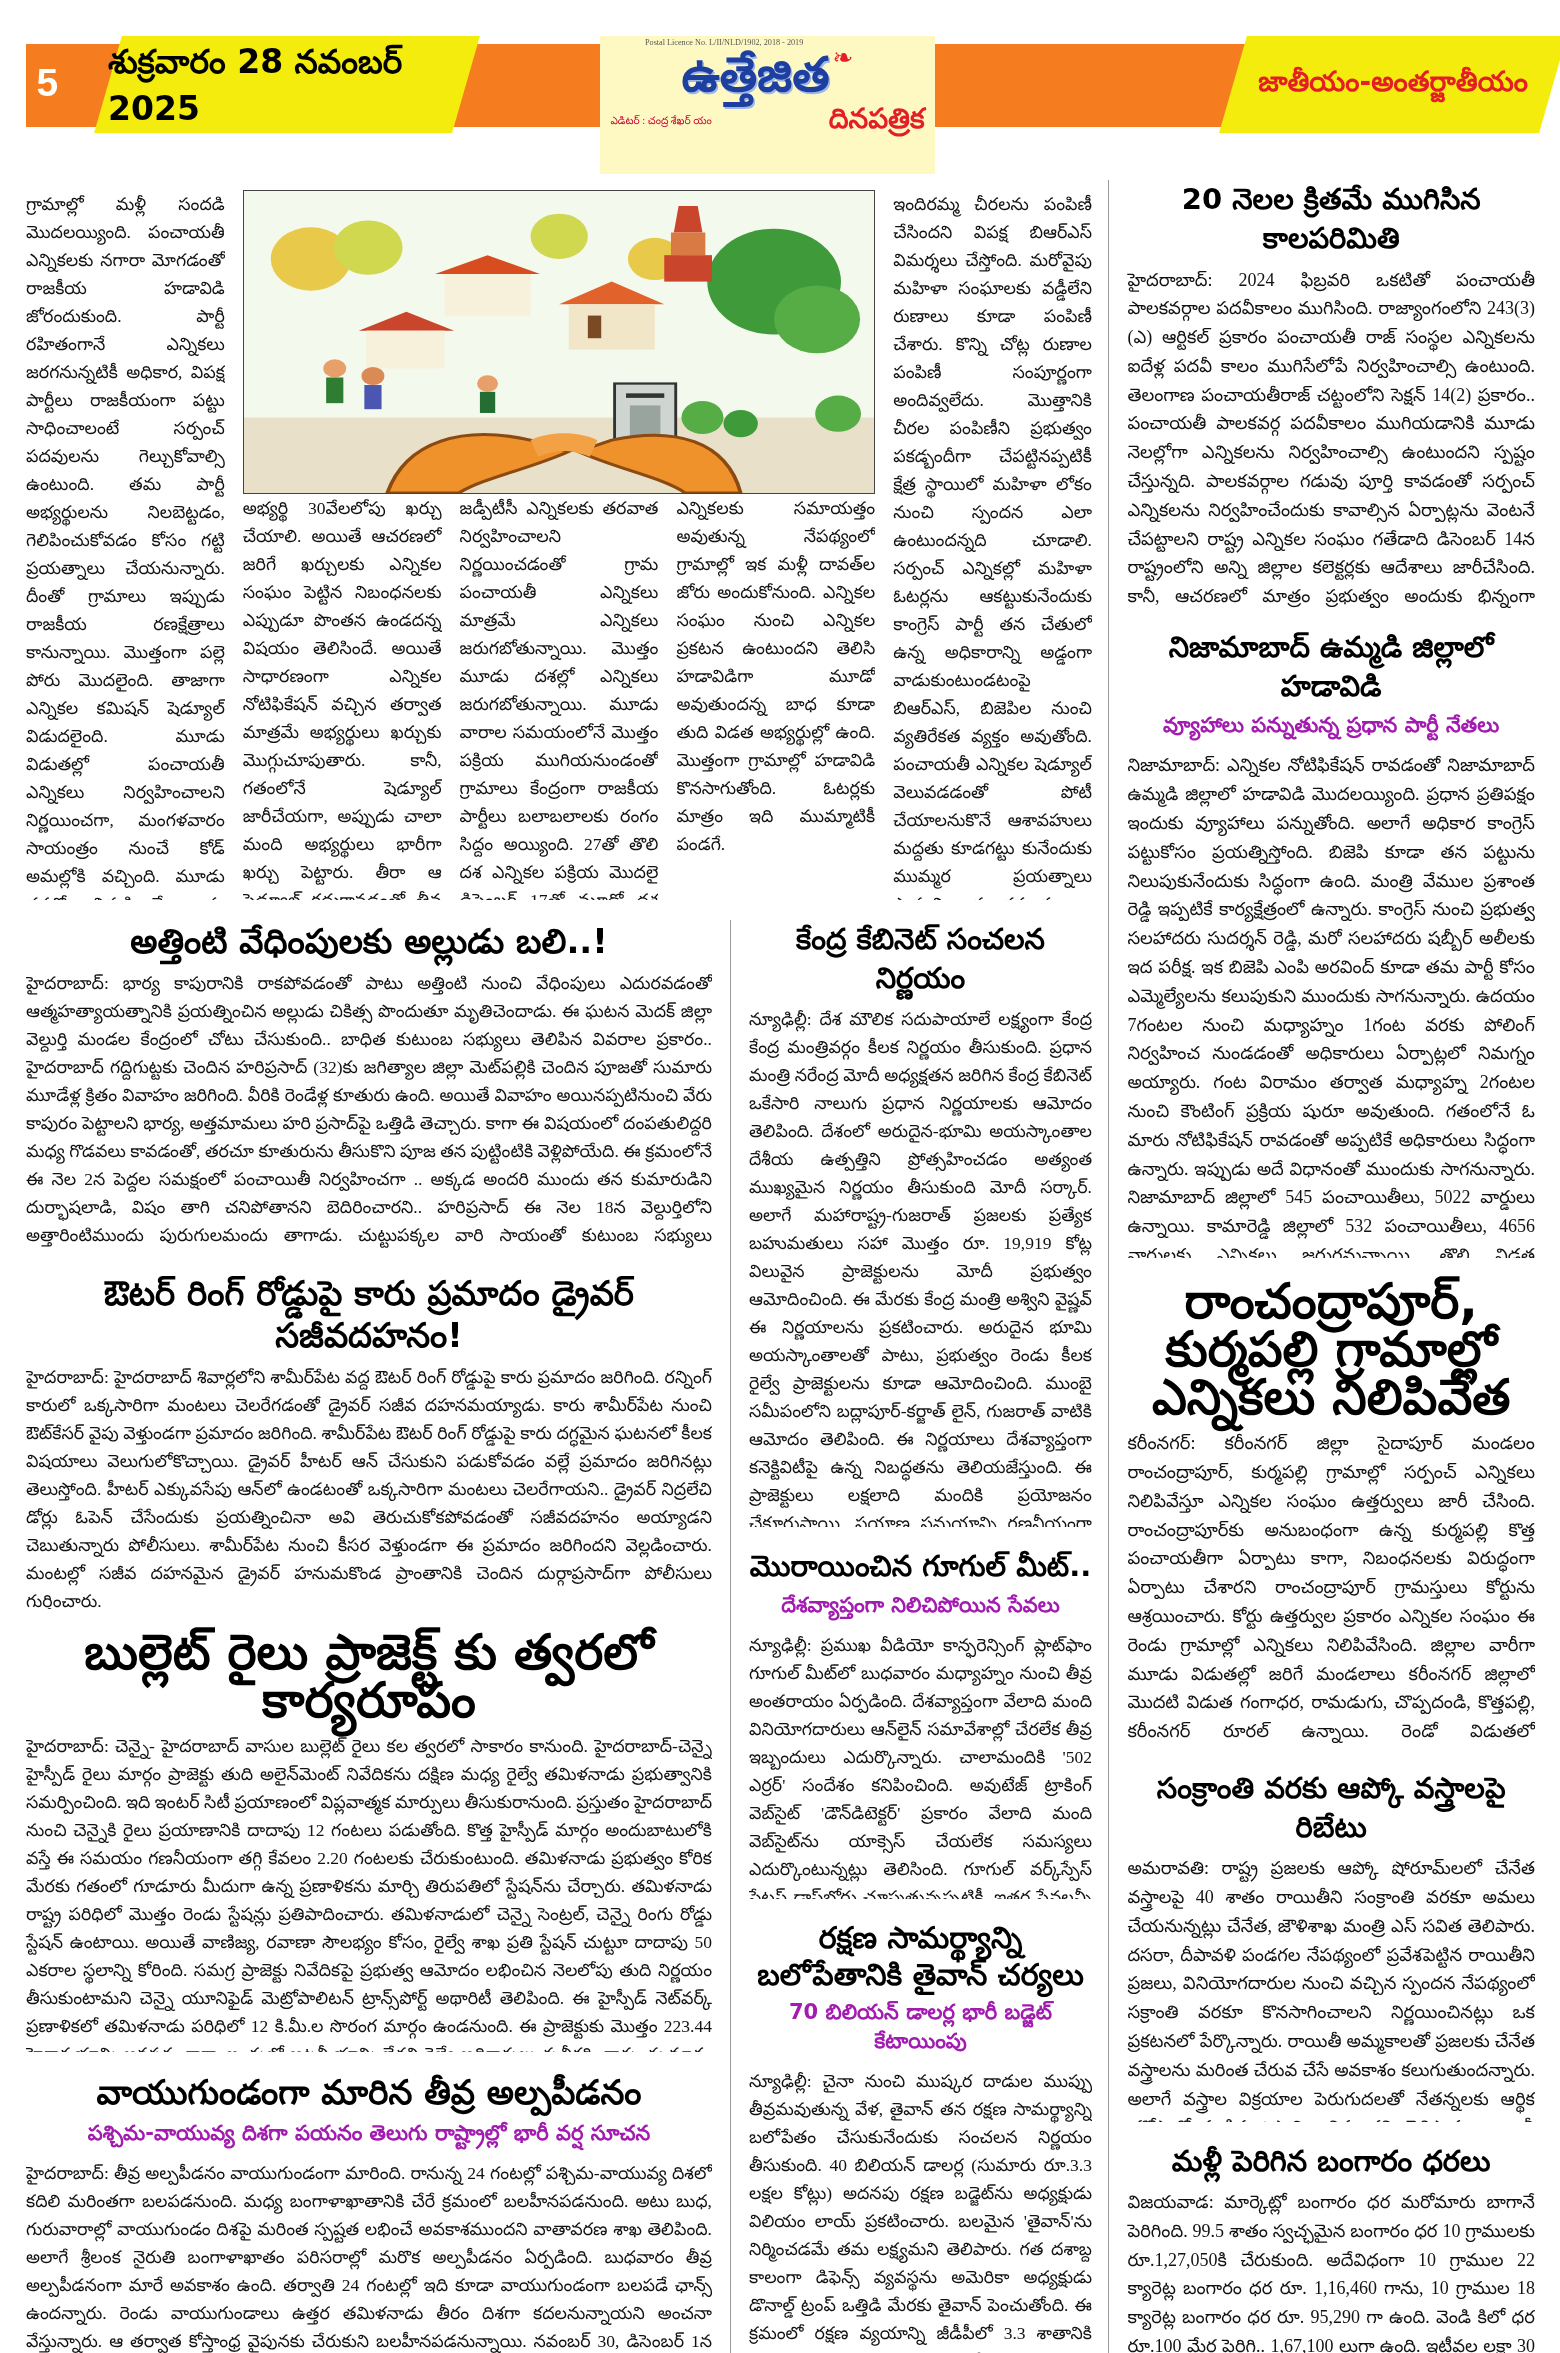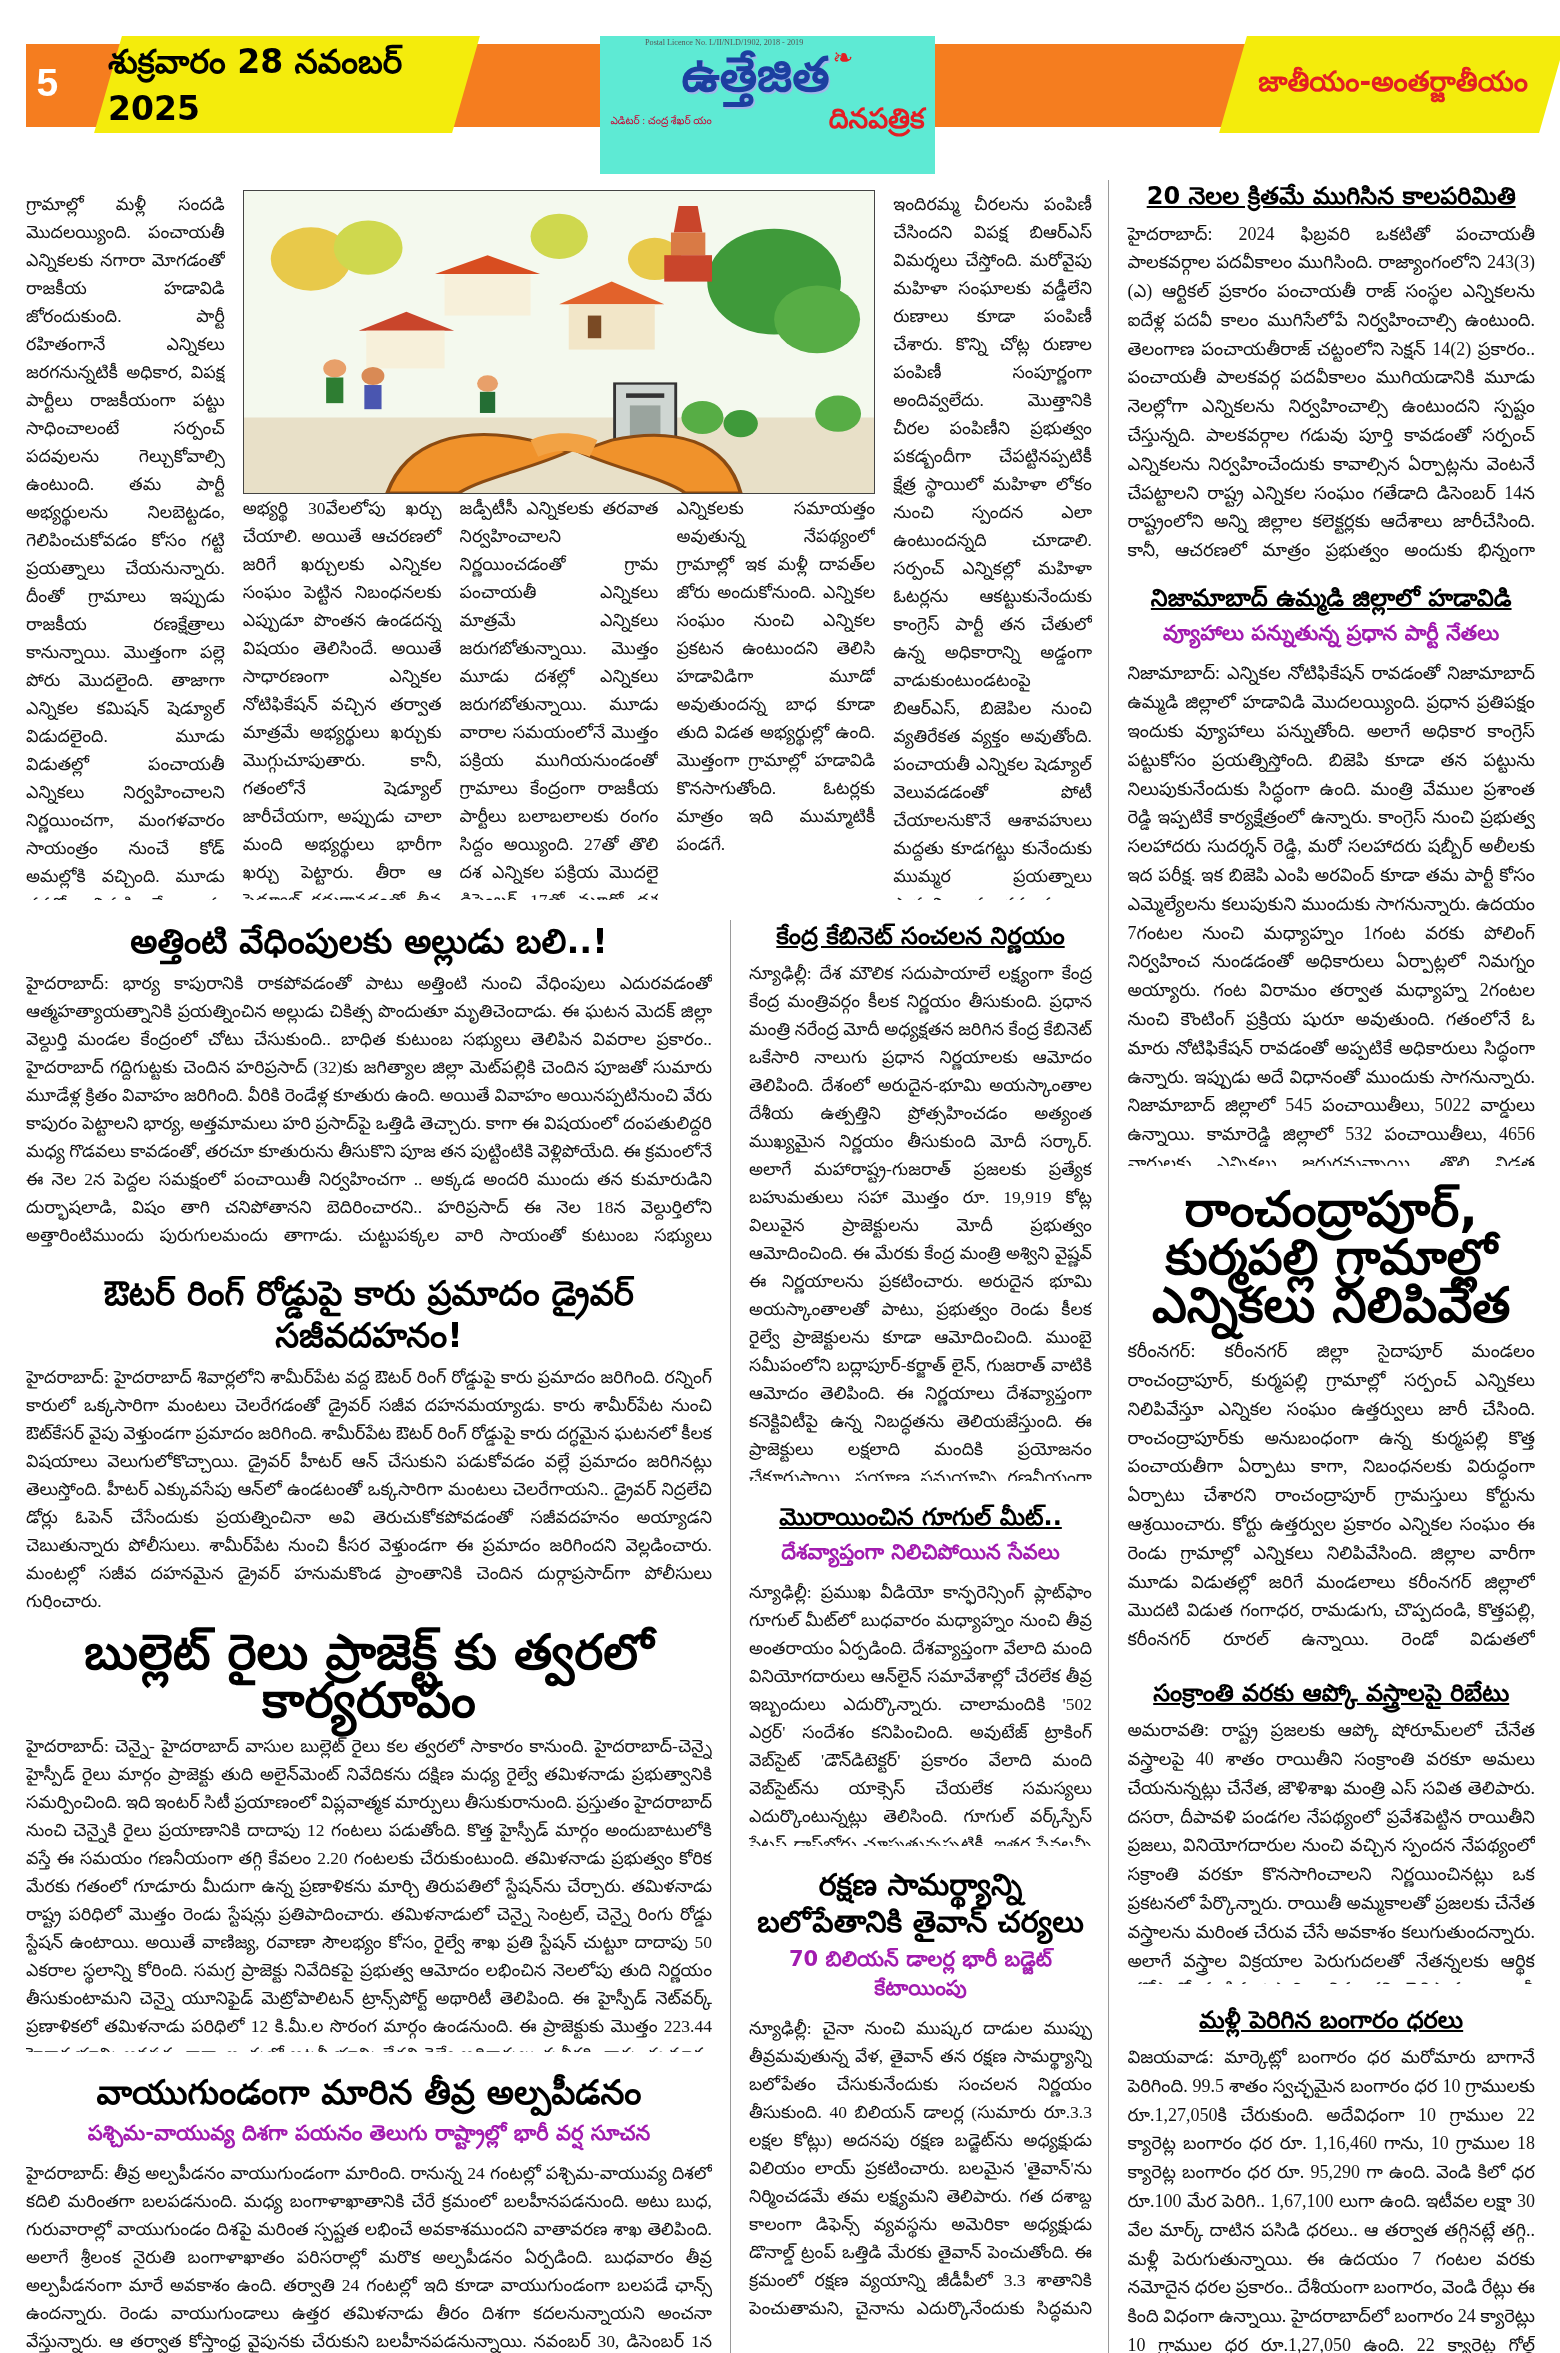--- a/index.html
+++ b/index.html
@@ -9,21 +9,21 @@
   .masthead{position:relative;height:138px;margin:36px 26px 0;}
   .band{position:absolute;left:0;right:0;top:7.5px;height:83px;background:#f57d1f;}
   .page-num{position:absolute;left:10.4px;top:25px;width:60px;color:#fff;font-size:39px;font-weight:bold;
             font-family:"Liberation Sans",sans-serif;}
   .y-skew{position:absolute;top:0;height:97px;background:#f4ec0c;transform:skewX(-16deg);}
   .y-date{left:82px;width:358px;}
   .y-right{left:1207px;width:320px;}
   .skew-inner{transform:skewX(16deg);display:flex;align-items:center;justify-content:center;height:100%;}
   .date-text{font-size:33px;font-weight:900;color:#000;font-family:"DejaVu Sans",sans-serif;}
   .section-label{font-size:28px;font-weight:900;color:#e31e24;font-family:"DejaVu Sans",sans-serif;}
-  .logo-box{position:absolute;left:574px;top:0;width:335px;height:138px;background:#5eead4;
+  .logo-box{position:absolute;left:574px;top:0;width:335px;height:138px;background:#fef9c3;
             display:flex;flex-direction:column;align-items:center;justify-content:flex-start;}
   .logo-postal{font-size:8.2px;color:#555;align-self:flex-start;margin:1.5px 0 0 45px;}
   .logo-row{display:flex;align-items:flex-start;}
   .logo-title{font-size:48px;line-height:55px;font-weight:900;color:#1c3fa0;
               font-family:"DejaVu Sans",sans-serif;text-shadow:1.5px 1.5px 0 #9fb6e8;}
   .bird{color:#e31e24;font-size:25px;margin-left:3px;line-height:22.4px;}
   .logo-bottom{display:flex;width:100%;justify-content:space-between;align-items:center;padding:0 10.4px;box-sizing:border-box;}
   .logo-editor{font-size:10.4px;color:#c03;}
   .logo-sub{font-size:28px;font-weight:900;color:#e31e24;font-family:"DejaVu Sans",sans-serif;}
   
@@ -40,21 +40,21 @@
   .ill{grid-column:2 / span 3;grid-row:1;border:1.5px solid #444;overflow:hidden;background:#eef6ee;}
   .lc2{grid-column:2;grid-row:2;} .lc3{grid-column:3;grid-row:2;} .lc4{grid-column:4;grid-row:2;}
   .lc5{grid-column:5;grid-row:1 / span 2;}
   
   .two-region{display:flex;margin-top:19.4px;}
   .left-articles{width:686px;flex:none;padding-right:18px;}
   .mid-col{flex:1;border-left:1.5px solid #9a9a9a;padding-left:18px;min-width:0;}
   .art{margin-bottom:19.4px;}
   .art h2{margin:0 0 7.5px;text-align:center;font-weight:900;color:#000;
           font-family:"DejaVu Sans",sans-serif;}
-  .h46{font-size:34px;line-height:42px;} .h42{font-size:24px;line-height:32px;text-decoration:underline;}
+  .h46{font-size:34px;line-height:42px;} .h42{font-size:29px;line-height:39px;}
   .h40{font-size:30px;line-height:37px;} .h52{font-size:49px;line-height:48px;}
   .subhead{font-size:21px;font-weight:900;color:#a21caf;text-align:center;margin:0 0 9px;
            font-family:"DejaVu Sans",sans-serif;}
   .body-txt{font-size:17.5px;line-height:1.6;text-align:justify;overflow:hidden;} .bh330{height:246px;} .bh360{height:268px;} .bh380{height:283px;}
   .bh420{height:313px;} .bh430{height:320px;} .bh460{height:343px;} .bh500{height:373px;} .bh680{height:507px;} .bh700{height:522px;}
   .right-col .body-txt{font-size:18px;}
   
   svg{display:block;}
 </style>
 </head>

